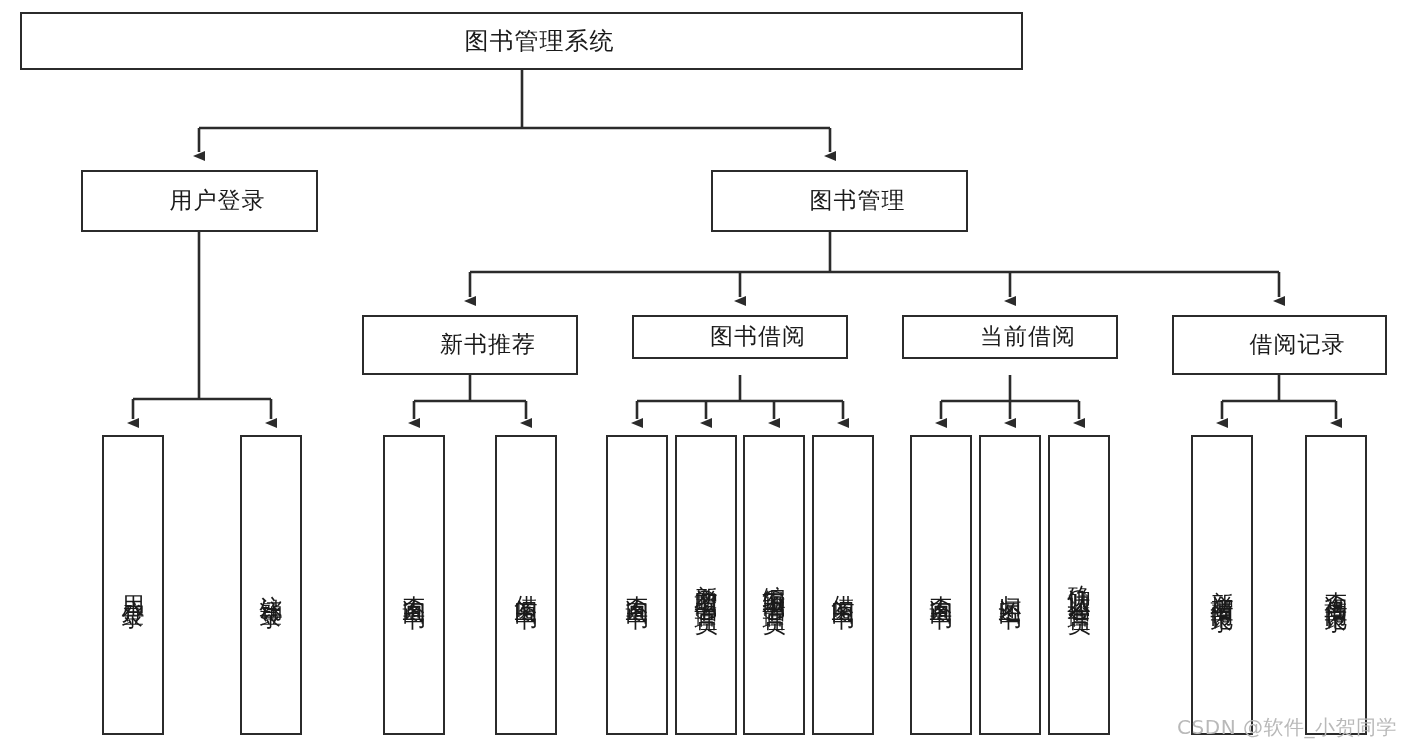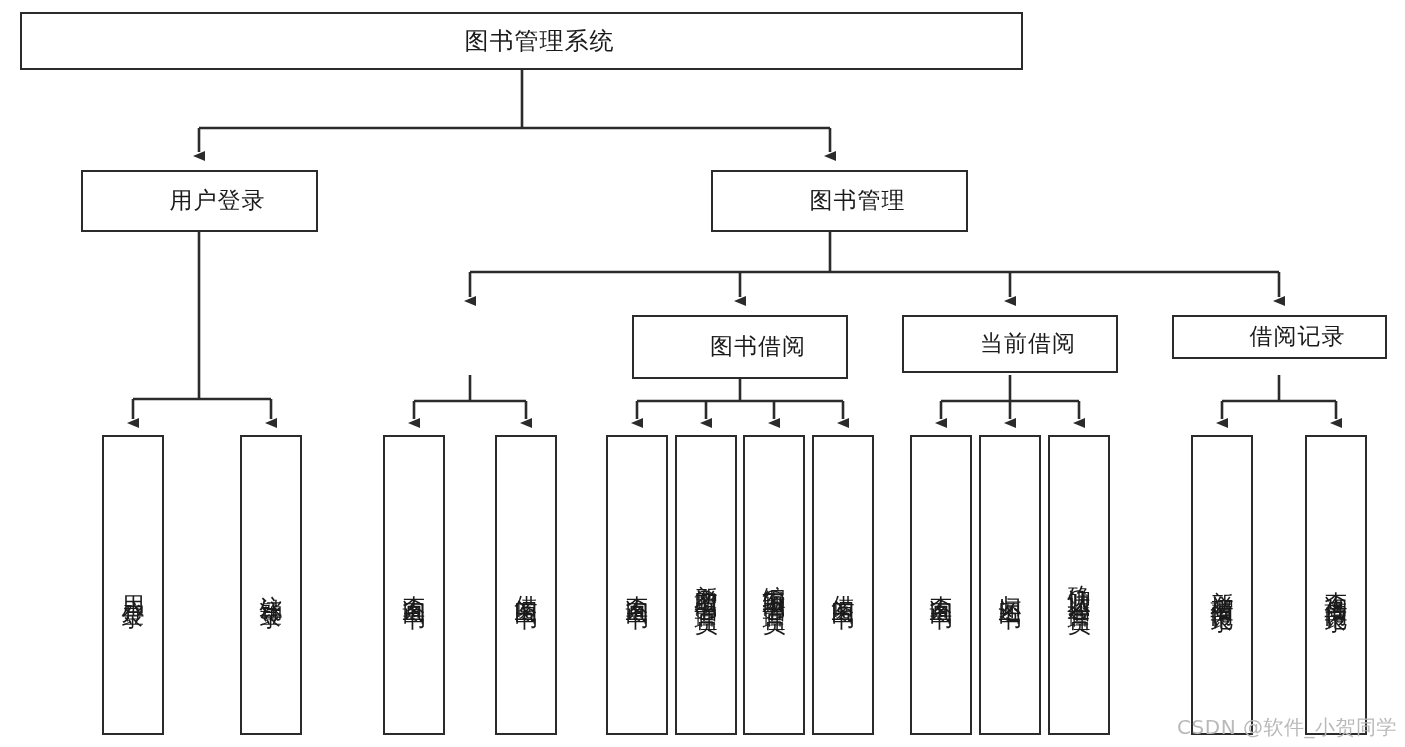--- a/index.html
+++ b/index.html
@@ -132,27 +132,30 @@
     <span>图书管理系统</span>
   </div>
 
   <div class="node horiz" style="left:81px; top:170px; width:237px; height:62px;">
     <span>用户登录</span>
   </div>
   <div class="node horiz" style="left:711px; top:170px; width:257px; height:62px;">
     <span>图书管理</span>
   </div>
 
-  <div class="node horiz" style="left:632px; top:315px; width:216px; height:64px;">
+  <div class="node horiz" style="left:362px; top:315px; width:216px; height:60px;">
+    <span>新书推荐</span>
+  </div>
+  <div class="node horiz" style="left:632px; top:315px; width:216px; height:44px;">
     <span>图书借阅</span>
   </div>
-  <div class="node horiz" style="left:902px; top:315px; width:216px; height:58px;">
+  <div class="node horiz" style="left:902px; top:315px; width:216px; height:44px;">
     <span>当前借阅</span>
   </div>
-  <div class="node horiz" style="left:1172px; top:315px; width:215px; height:44px;">
+  <div class="node horiz" style="left:1172px; top:315px; width:215px; height:60px;">
     <span>借阅记录</span>
   </div>
 
   <div class="node vert" style="left:102px; top:435px; width:62px; height:300px;">
     <span class="vtext">用户登录</span>
   </div>
   <div class="node vert" style="left:240px; top:435px; width:62px; height:300px;">
     <span class="vtext">注销登录</span>
   </div>
 

